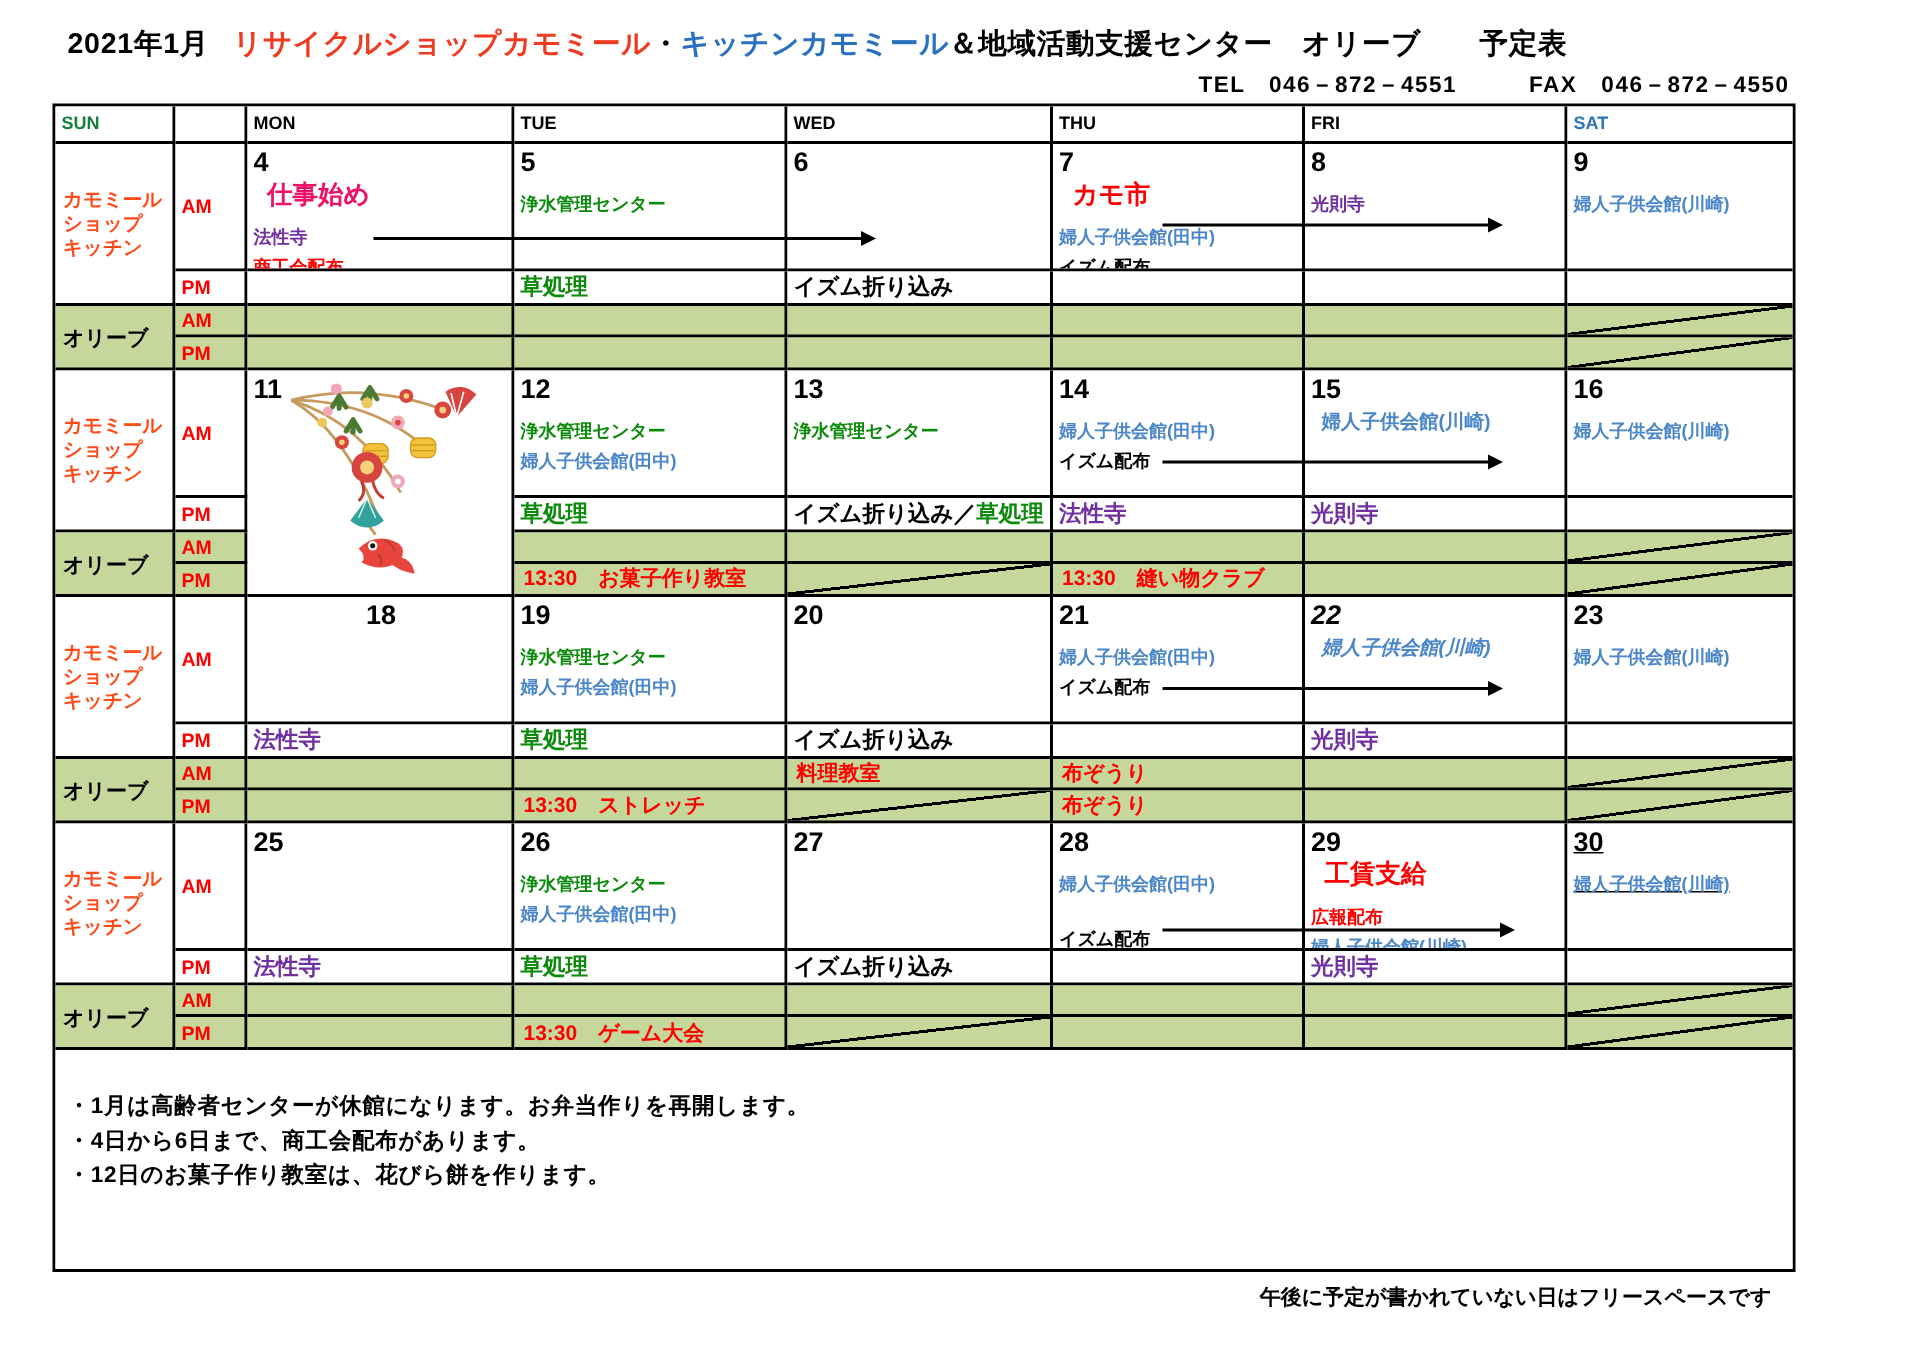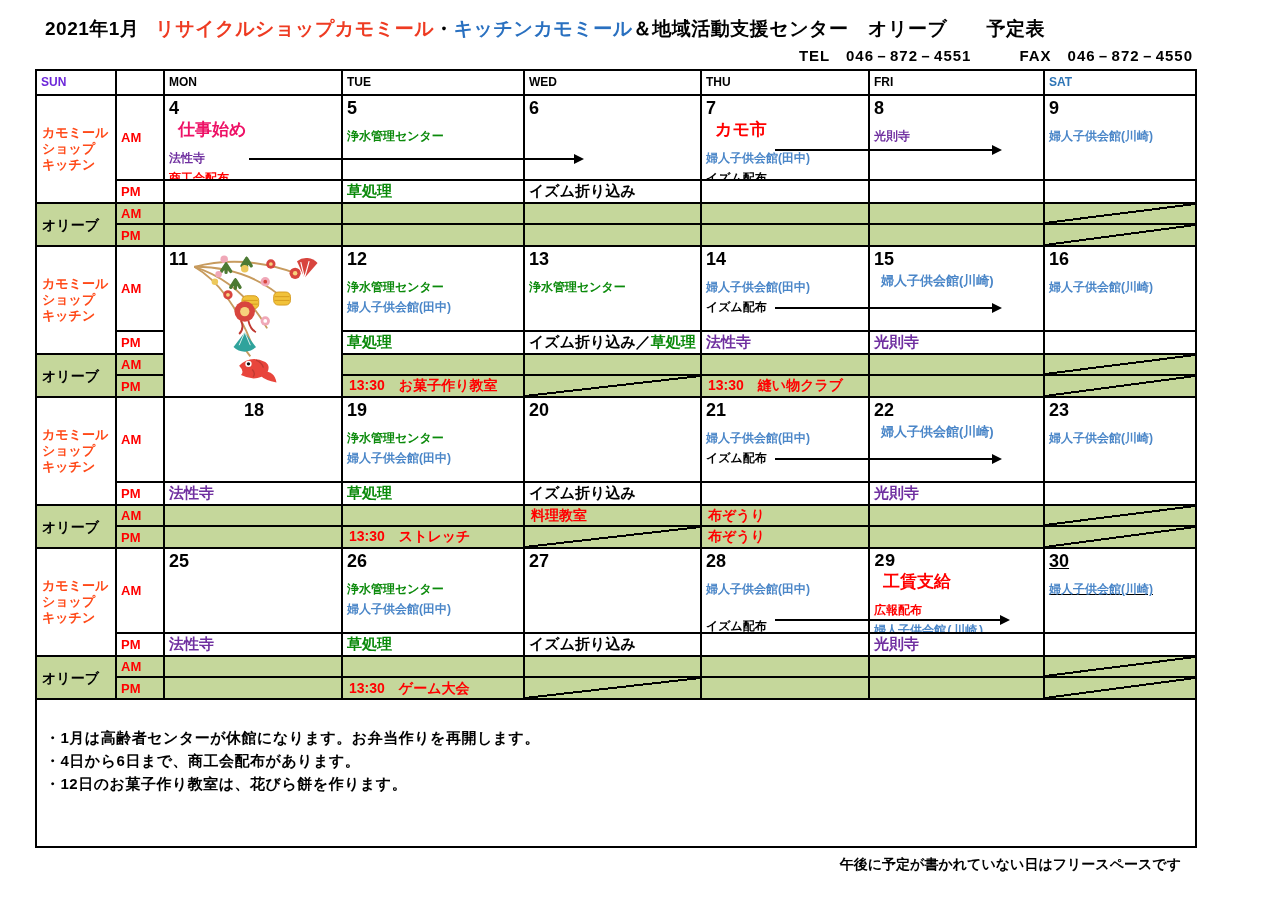--- a/index.html
+++ b/index.html
@@ -56,21 +56,21 @@
 <body>
 
 <div class="title-row">
   <span class="seg-month">2021年1月</span><span class="seg-shop">リサイクルショップカモミール</span><span>・</span><span class="seg-kitchen">キッチンカモミール</span><span>＆地域活動支援センター　オリーブ　　予定表</span>
 </div>
 <div class="contact">TEL　046－872－4551　　　FAX　046－872－4550</div>
 
 <div class="calendar">
   <div id="cal-body">
       <div class="hdr-row">
-        <div class="cell hcell" style="color: #6d28d9;">SUN</div>
+        <div class="cell hcell" style="color: #15803d;">SUN</div>
         <div class="cell hcell"></div>
         <div class="cell hcell" style="color: rgb(0, 0, 0);">MON</div>
         <div class="cell hcell" style="color: rgb(0, 0, 0);">TUE</div>
         <div class="cell hcell" style="color: rgb(0, 0, 0);">WED</div>
         <div class="cell hcell" style="color: rgb(0, 0, 0);">THU</div>
         <div class="cell hcell" style="color: rgb(0, 0, 0);">FRI</div>
         <div class="cell hcell no-r" style="color: rgb(46, 117, 182);">SAT</div>
       </div>
       <div class="week">
         <div class="cell side-label cham" style="grid-area: 1 / 1 / span 2;">カモミール
@@ -352,21 +352,21 @@
             <div class="it t-black">イズム配布</div>
           </div>
         </div>
         <div class="cell pm-cell" style="grid-area: 2 / 6;"></div>
         <div class="cell olive-cell olive-bg" style="grid-area: 3 / 6;">
           <div class="t-red">布ぞうり</div>
         </div>
         <div class="cell olive-cell olive-bg" style="grid-area: 4 / 6;">
           <div class="t-red">布ぞうり</div>
         </div>
-        <div class="cell day-cell" style="grid-area: 1 / 7;">
+        <div class="cell day-cell" style="grid-area: 1 / 7; font-style: italic;">
           <div class="dayline">
             <div class="daynum">22</div>
             <div class="daynote t-blue small">婦人子供会館(川崎)</div>
           </div>
           <div class="items"></div>
         </div>
         <div class="cell pm-cell" style="grid-area: 2 / 7;">
           <div class="t-purple" style="display: inline;">光則寺</div>
         </div>
         <div class="cell olive-cell olive-bg" style="grid-area: 3 / 7;"></div>
@@ -436,21 +436,21 @@
             <div class="daynum">28</div>
           </div>
           <div class="items">
             <div class="it t-blue">婦人子供会館(田中)</div>
             <div class="it t-black gap">イズム配布</div>
           </div>
         </div>
         <div class="cell pm-cell" style="grid-area: 2 / 6;"></div>
         <div class="cell olive-cell olive-bg" style="grid-area: 3 / 6;"></div>
         <div class="cell olive-cell olive-bg" style="grid-area: 4 / 6;"></div>
-        <div class="cell day-cell" style="grid-area: 1 / 7; font-family: Liberation Mono, monospace;">
+        <div class="cell day-cell" style="grid-area: 1 / 7;">
           <div class="dayline">
             <div class="daynum">29</div>
             <div class="daynote t-red">工賃支給</div>
           </div>
           <div class="items">
             <div class="it t-red">広報配布</div>
             <div class="it t-blue">婦人子供会館(川崎)</div>
           </div>
         </div>
         <div class="cell pm-cell" style="grid-area: 2 / 7;">

